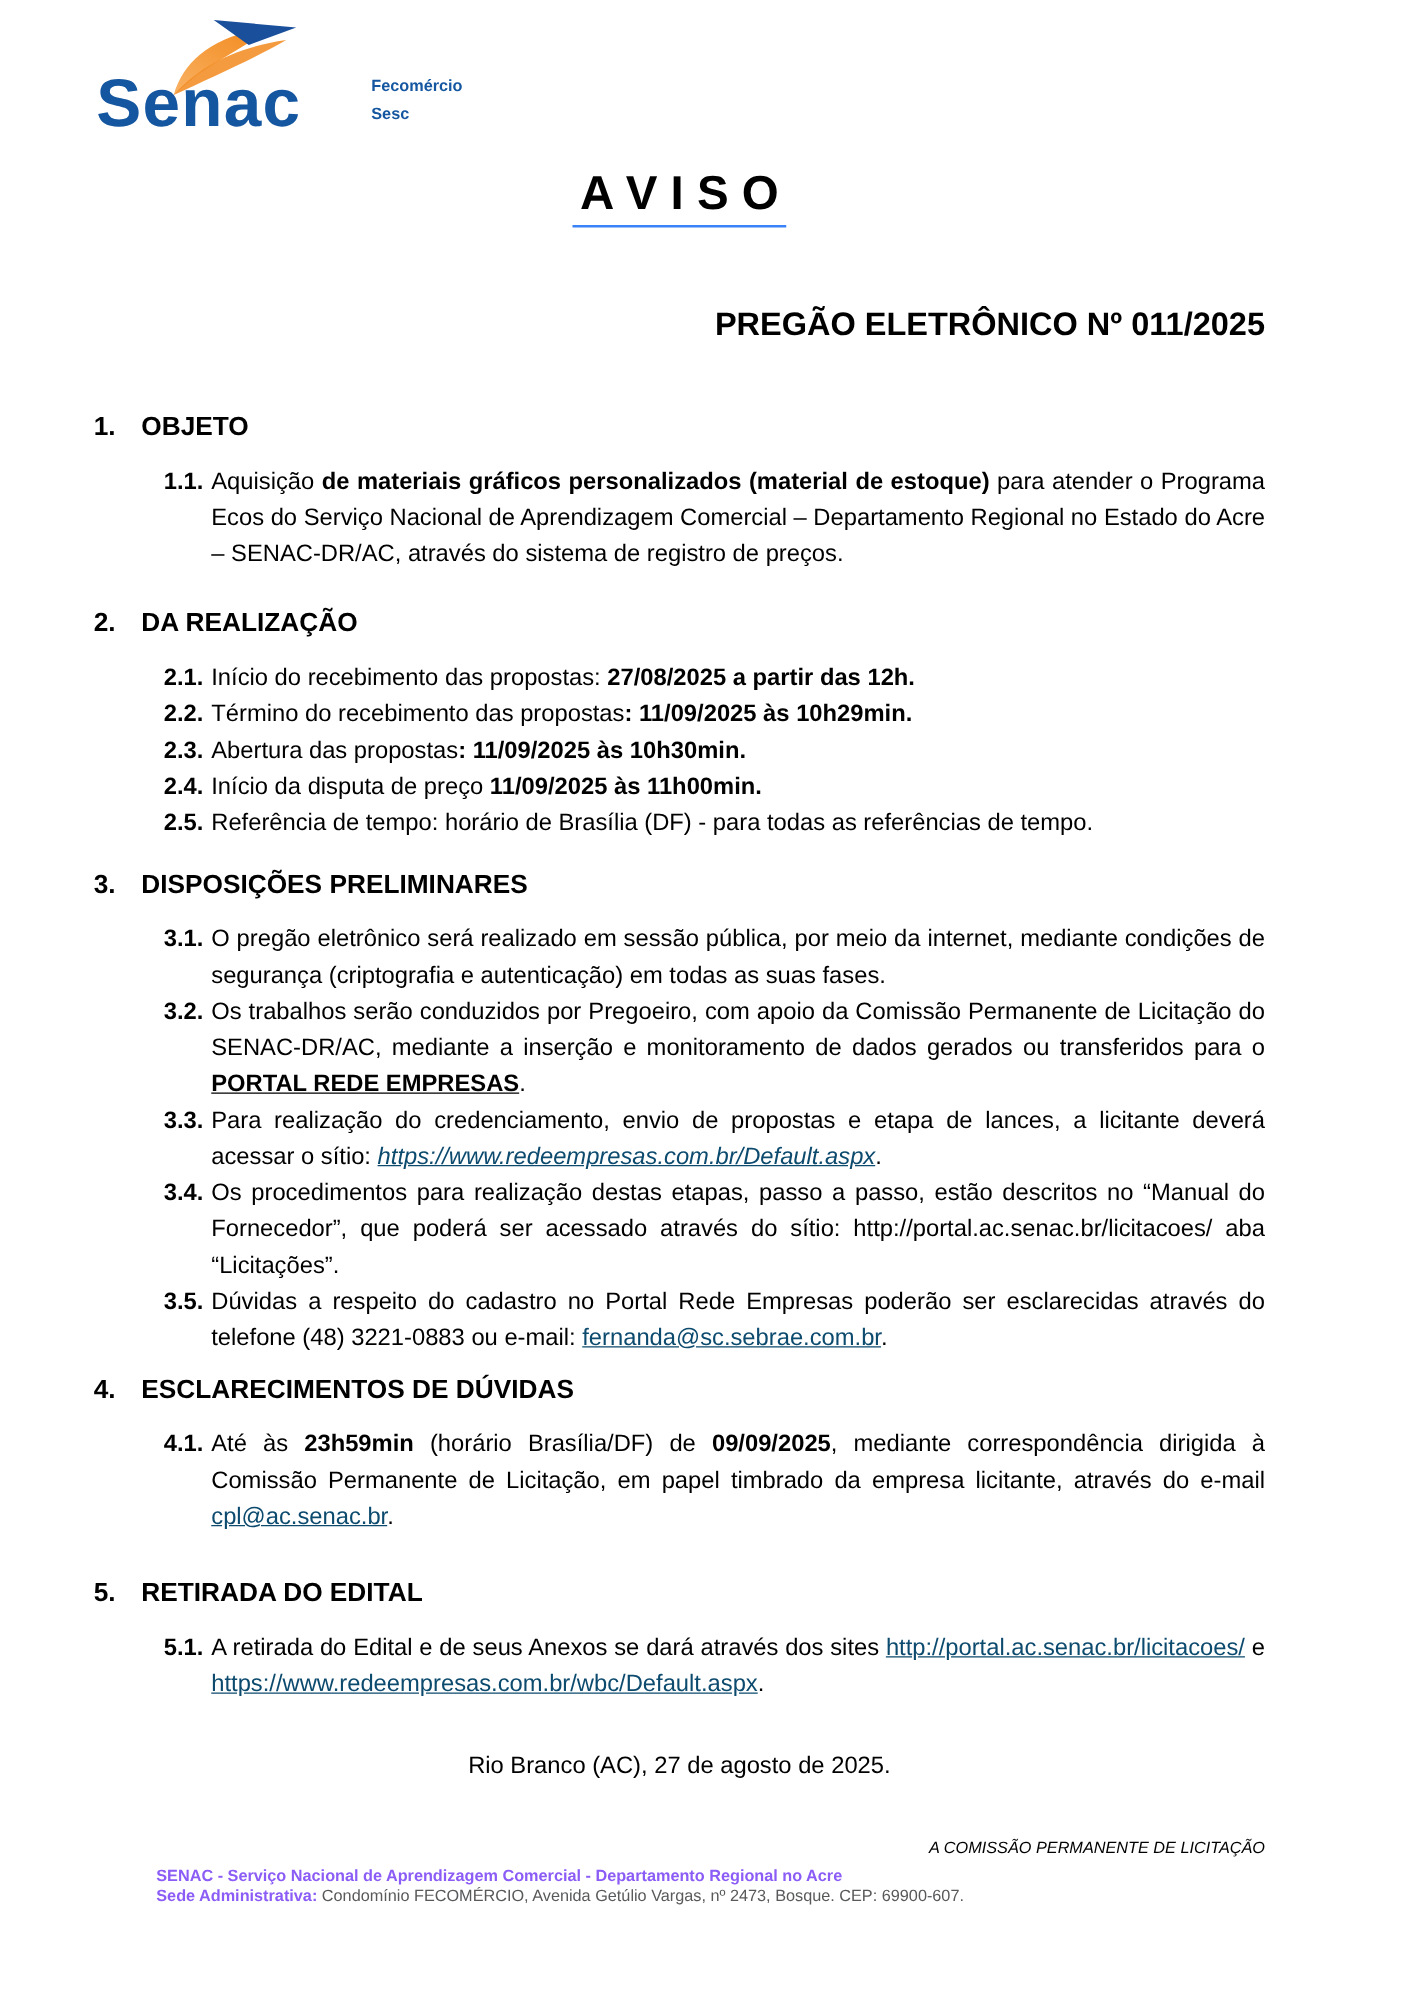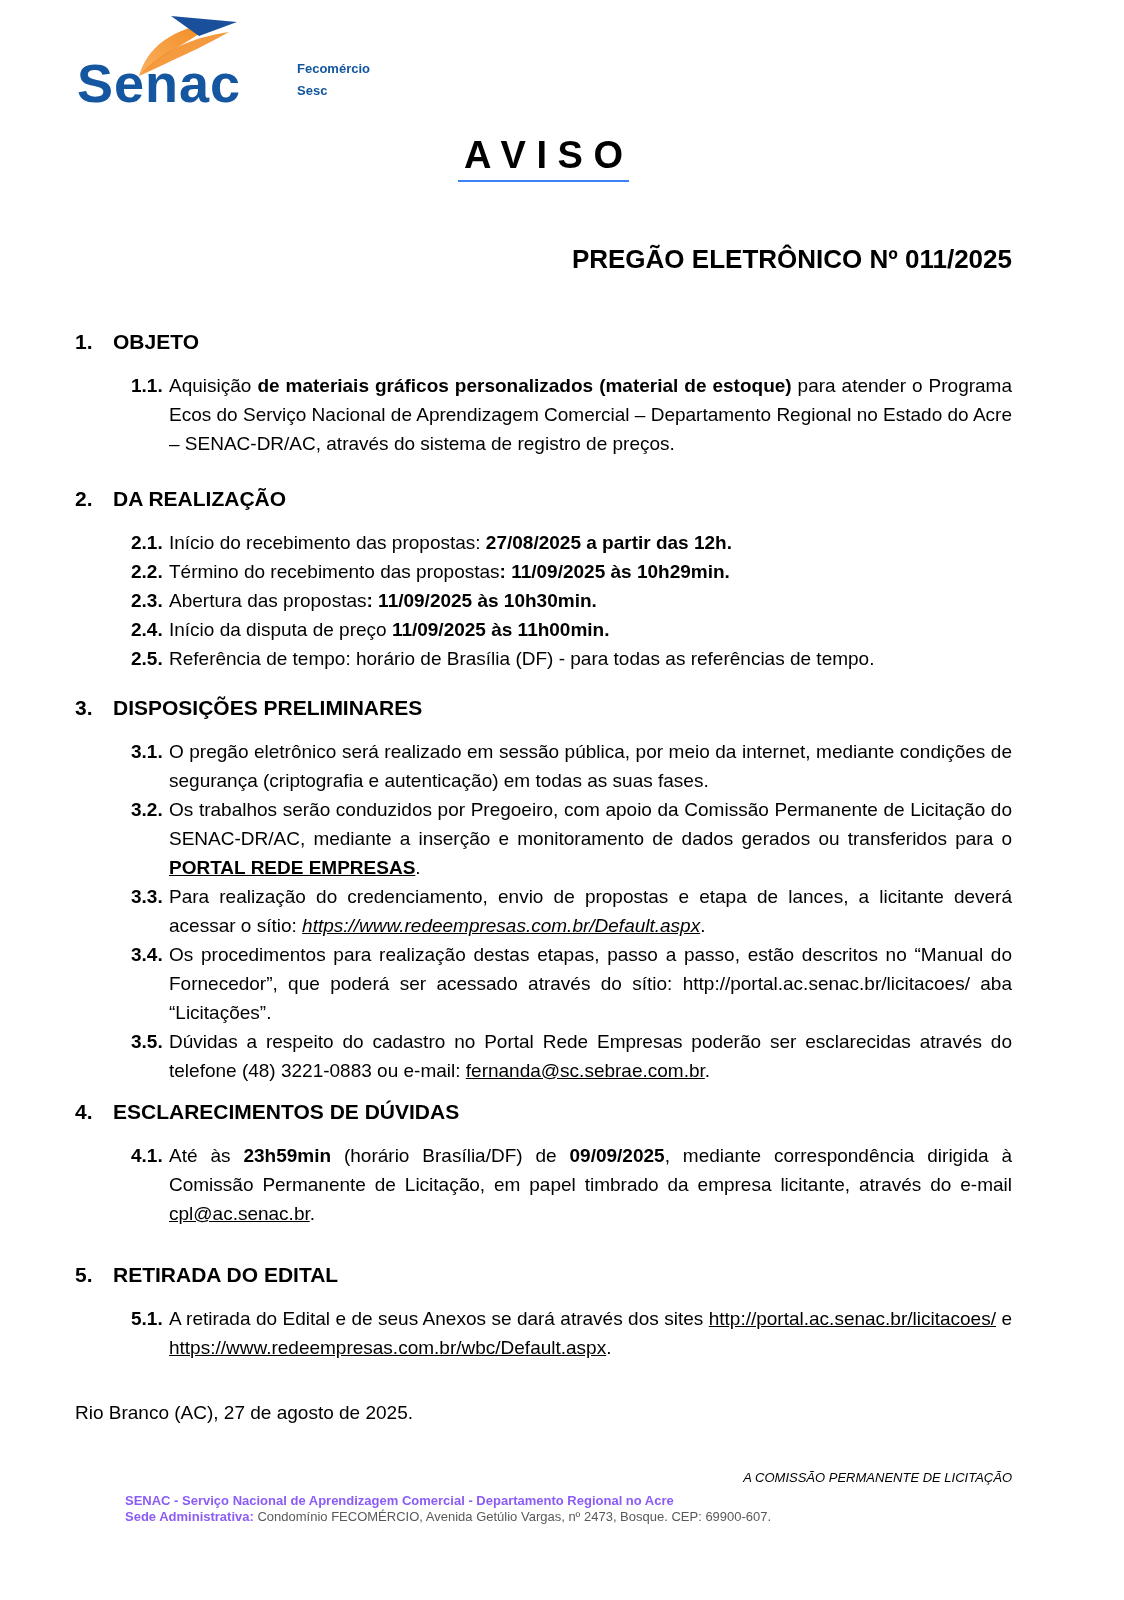--- a/index.html
+++ b/index.html
@@ -28,24 +28,24 @@
   .sec-4{margin-top:14px;margin-bottom:26px;}
   .sec-5{margin-top:34px;}
 
   .item{display:flex;margin-left:56px;font-size:19px;line-height:29px;}
   .inum{flex:0 0 38px;font-weight:bold;}
   .itext{flex:1;margin:0;}
   .just .itext{text-align:justify;}
 
   b{font-weight:bold;}
   .u{text-decoration:underline;}
-  .lnk{color:#000000;text-decoration:underline;cursor:pointer;}
+  .lnk{color:#0c4a6e;text-decoration:underline;cursor:pointer;}
   .lnk-italic{font-style:italic;}
 
-  .date-line{text-align:left;font-size:19px;margin-top:40px;}
+  .date-line{text-align:center;font-size:19px;margin-top:40px;}
   .commission-line{text-align:right;font-size:13px;font-style:italic;margin-top:46px;}
 
   .footer{margin:8px 0 0 50px;font-size:13px;line-height:16px;color:#58595b;}
   .footer b{color:#8b5cf6;}
 </style>
 </head>
 <body>
 
 <div class="page">
 

